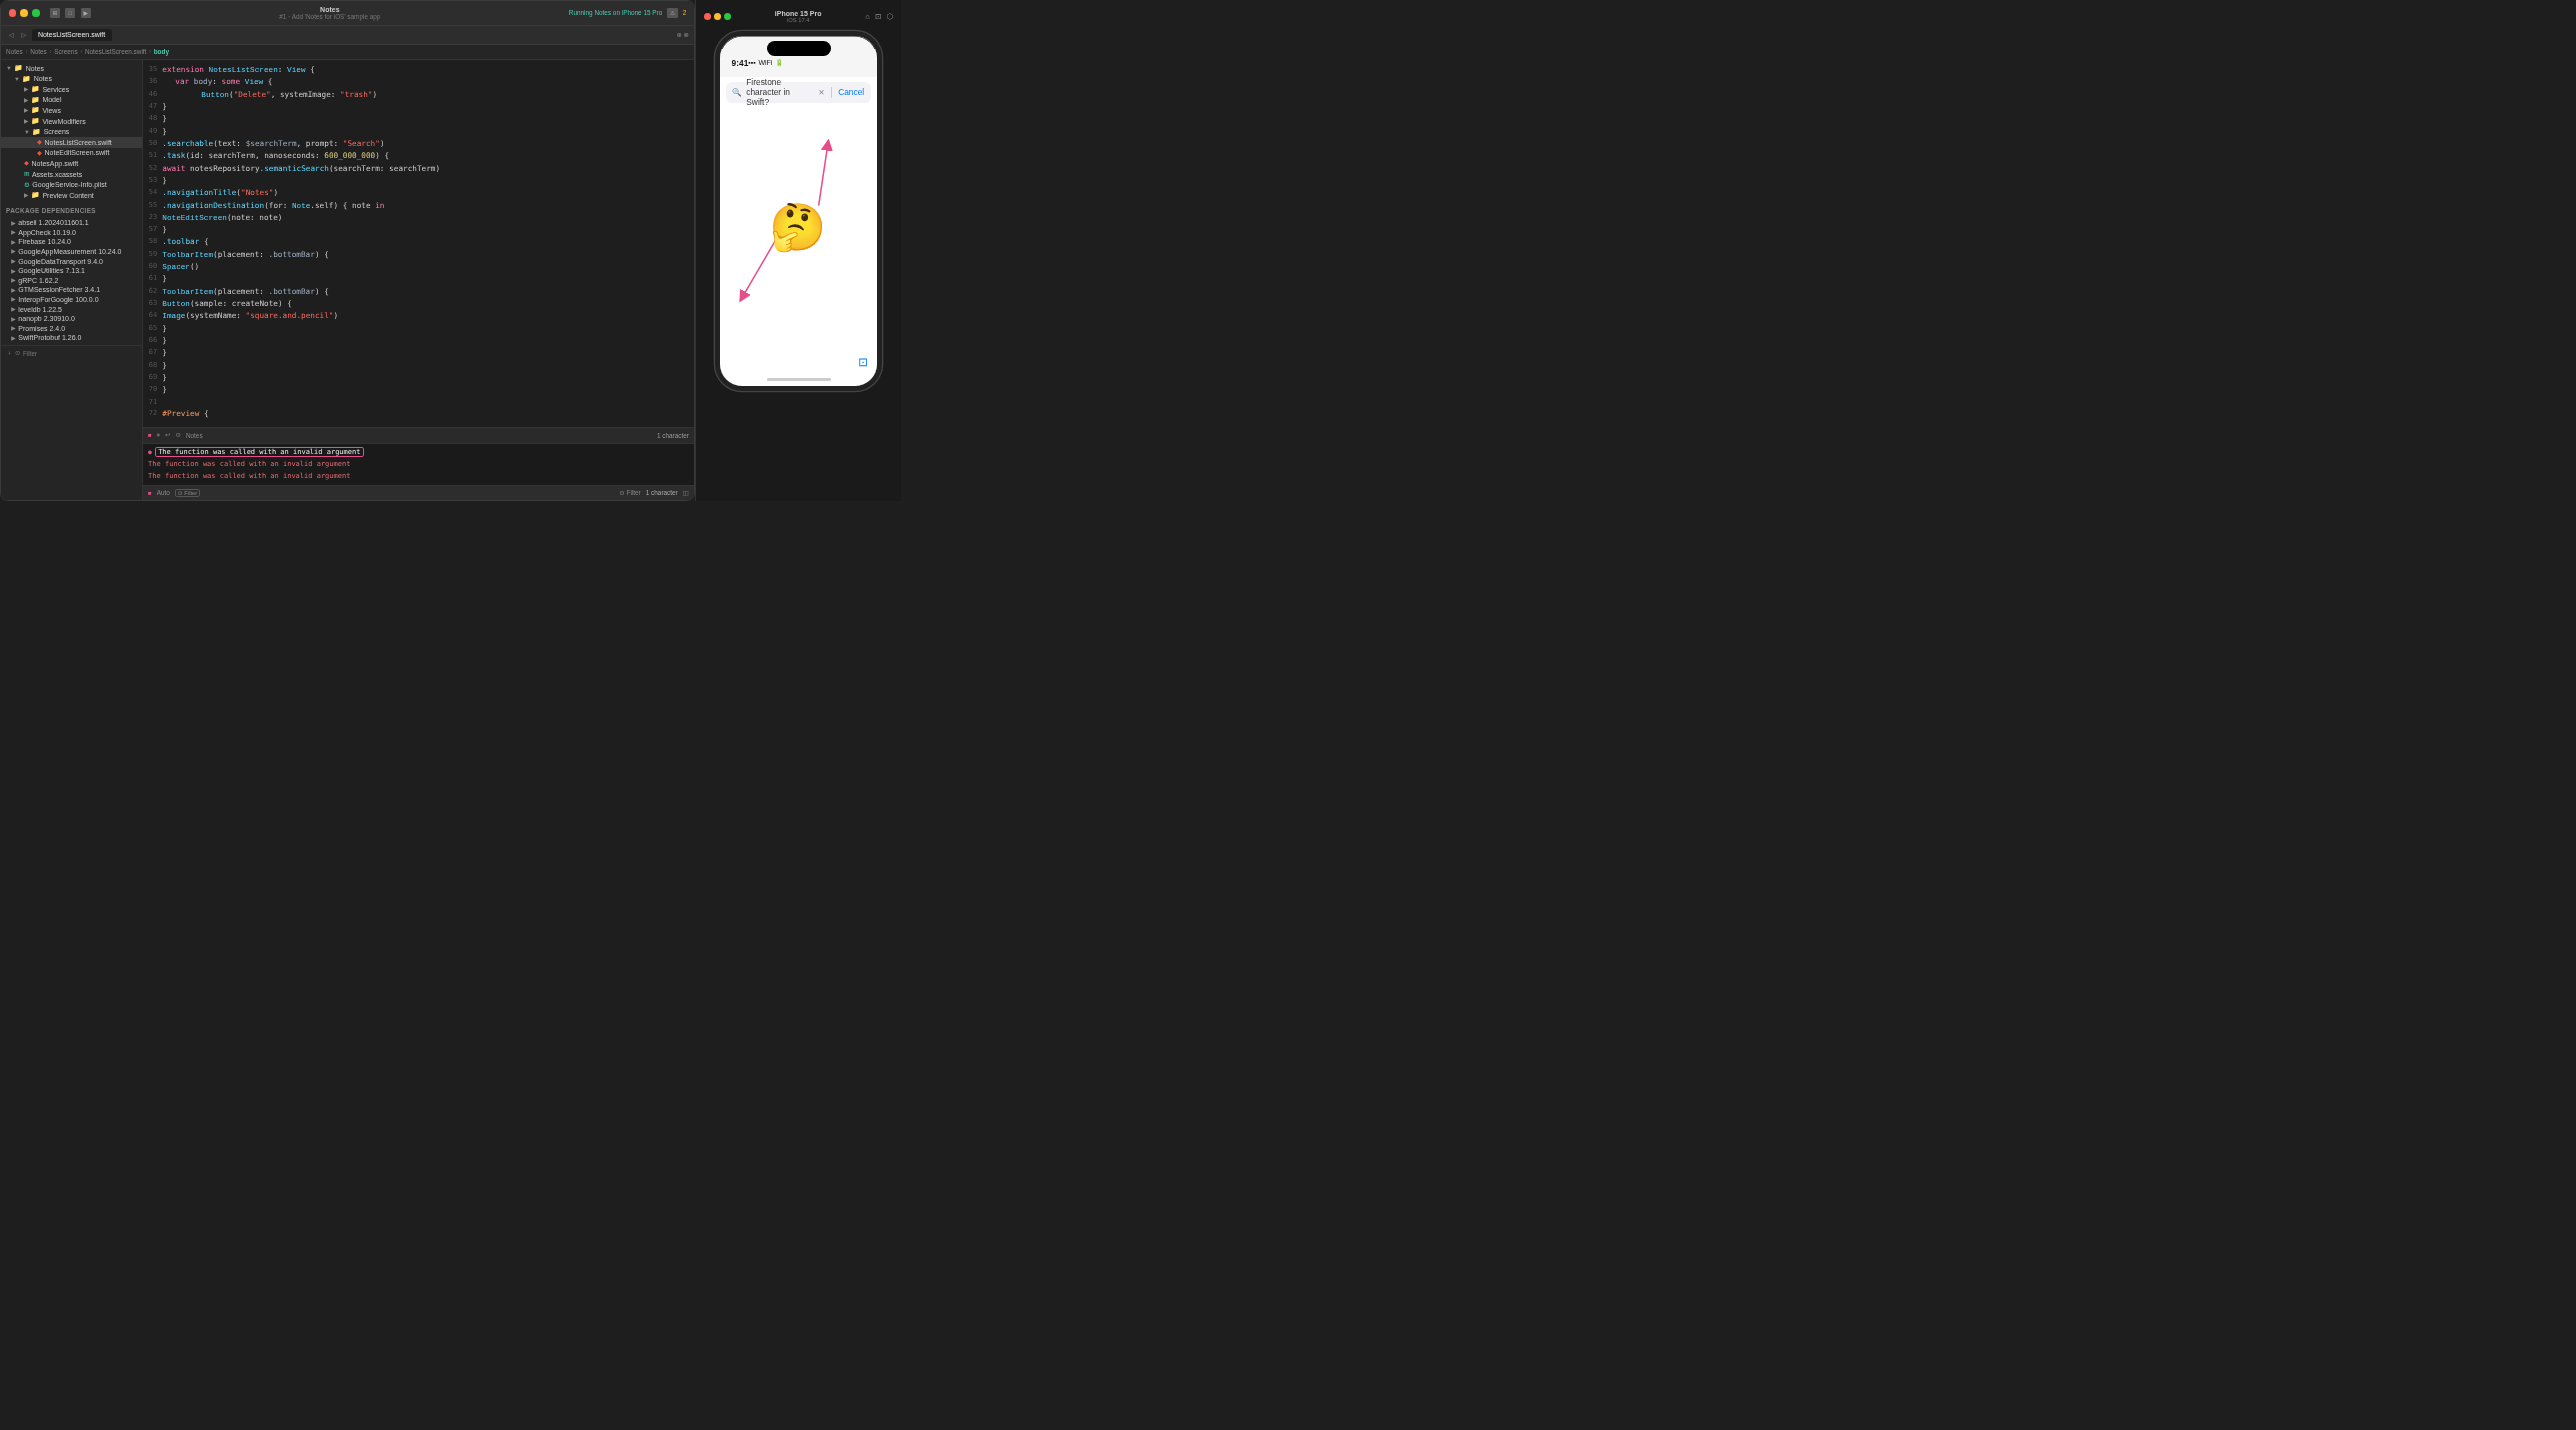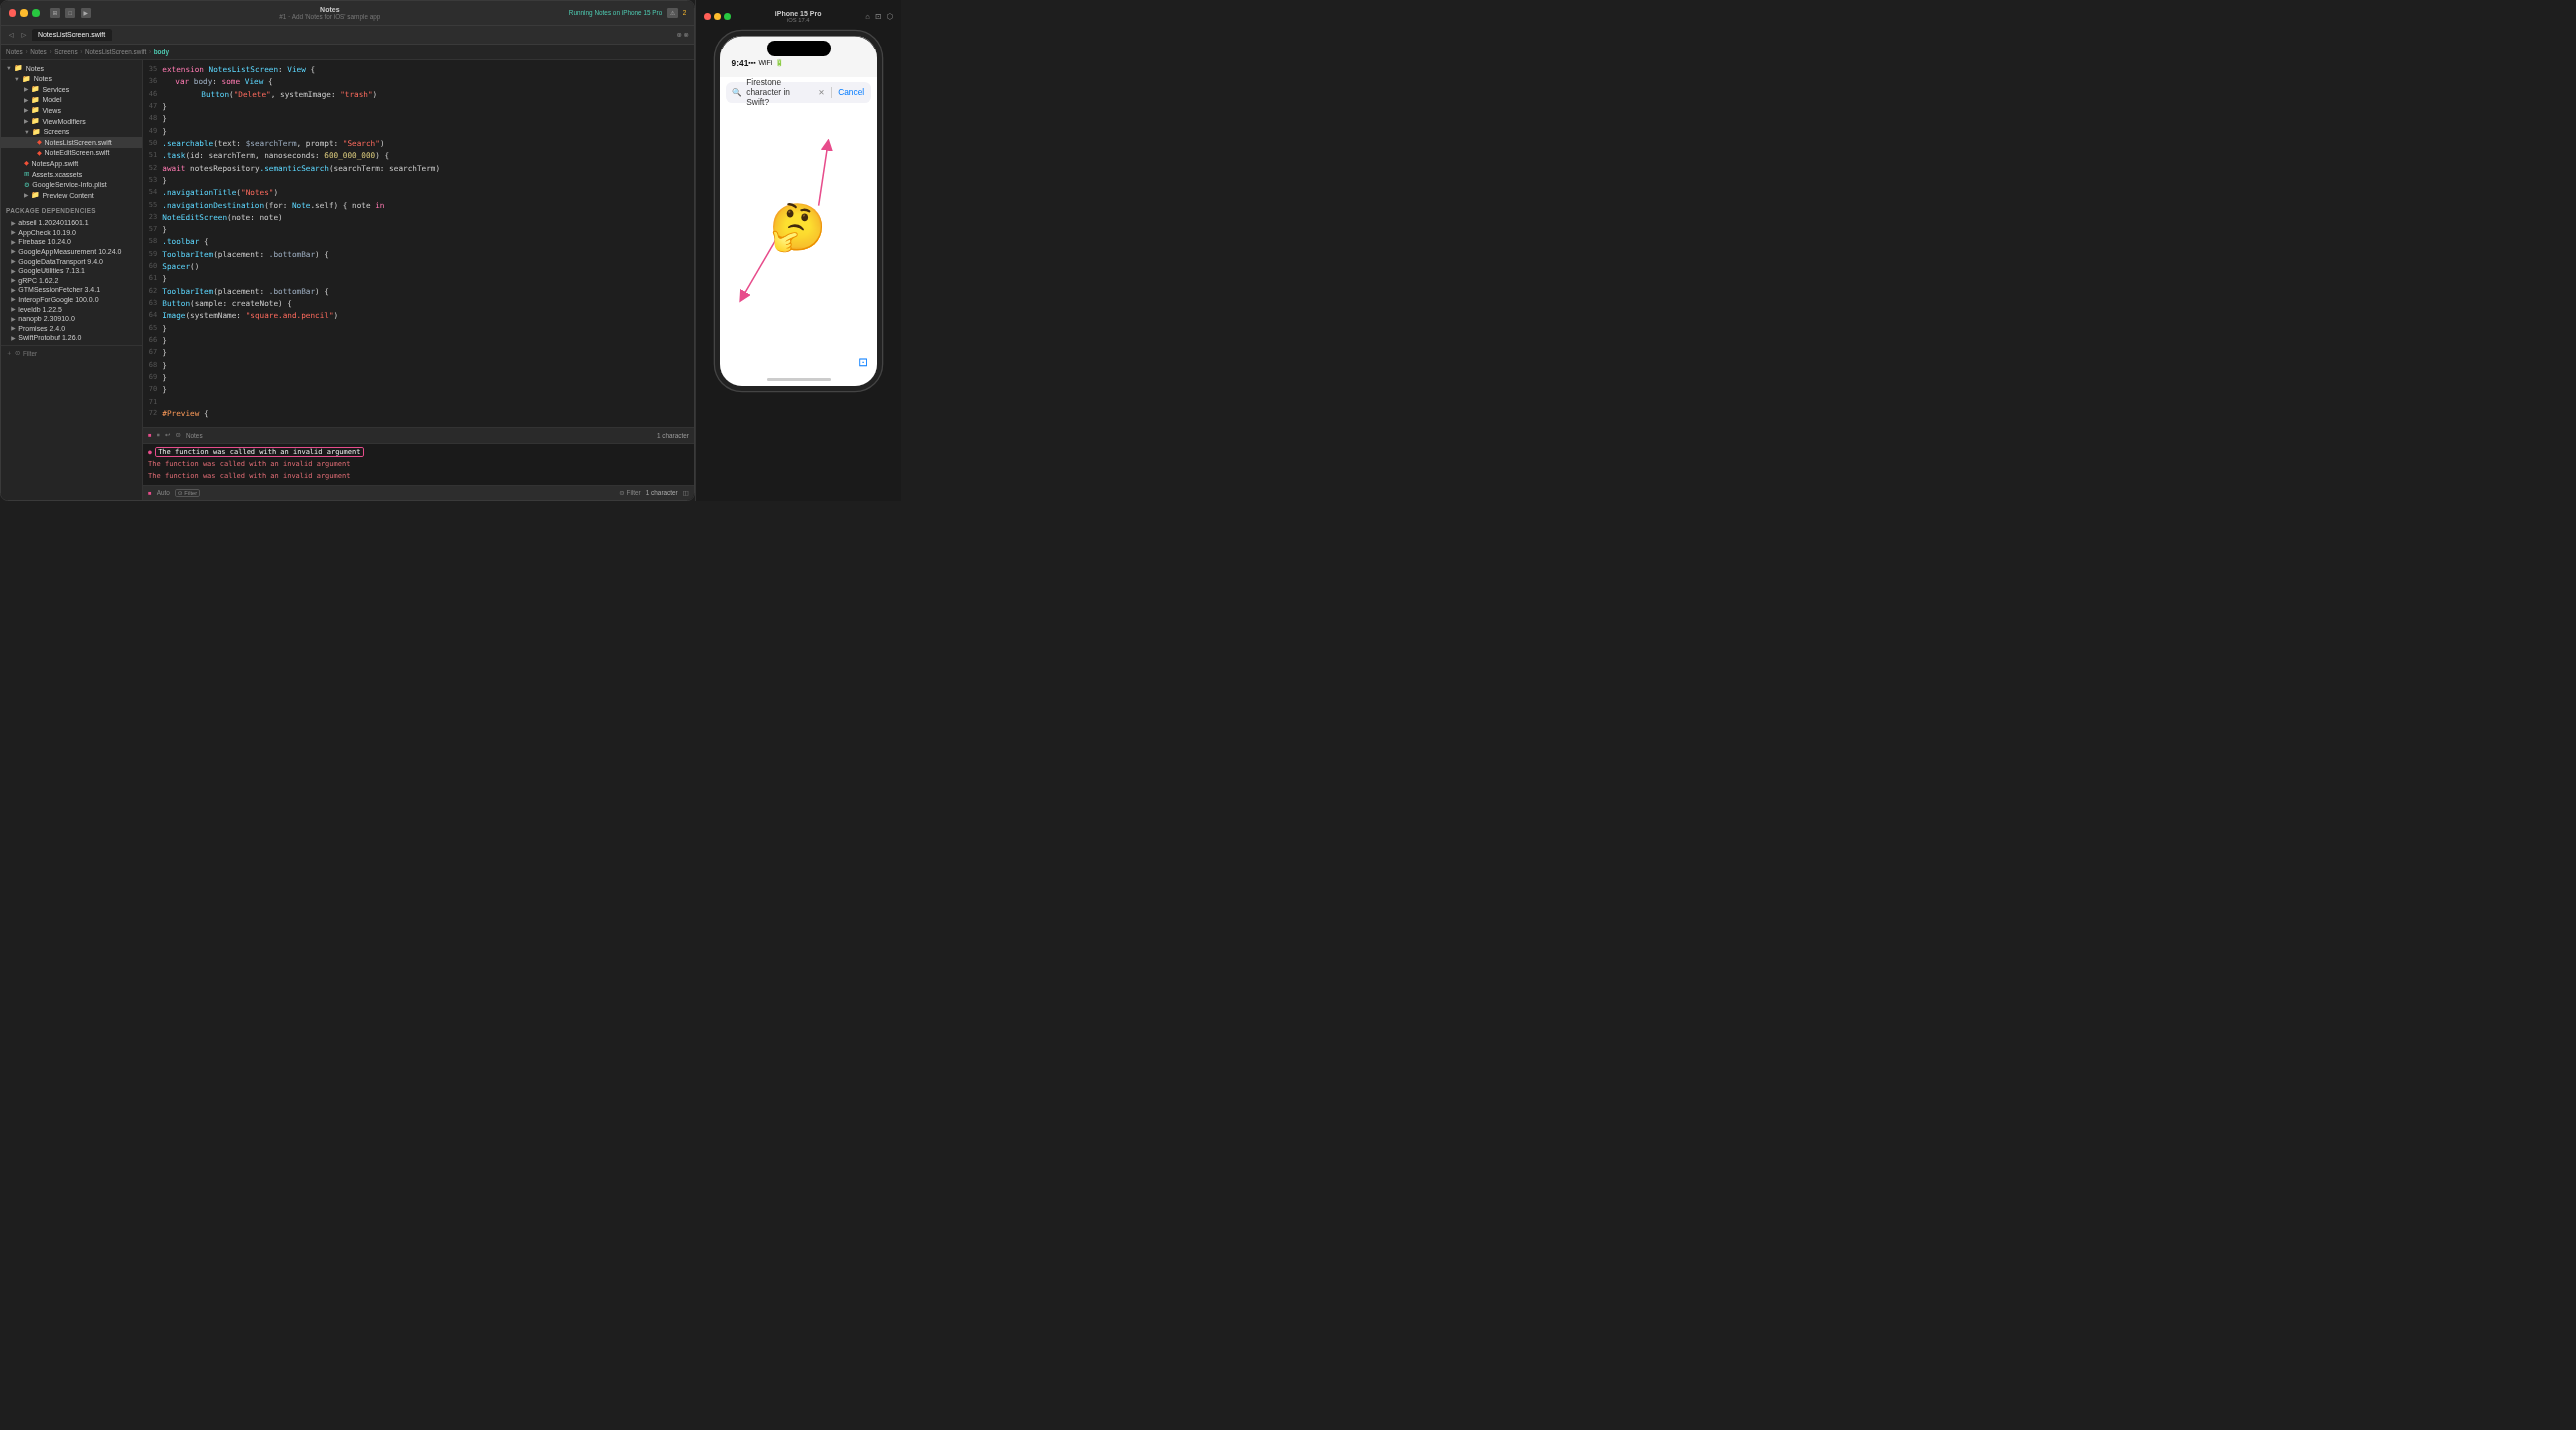--- a/index.html
+++ b/index.html
@@ -197,21 +197,21 @@
     .code-editor {
       flex: 1;
       display: flex;
       overflow: hidden;
       font-family: 'SF Mono', 'Menlo', monospace;
       font-size: 7.7px;
     }
 
     
     .kw { color: #ff7ab2; }        
-    .type { color: #5dd8ff; }      
+    .type { color: #5dd8ff; font-family: Liberation Mono, monospace; }      
     .str { color: #fc6a5d; }        
     .param { color: #9eafc2; }     
     .num { color: #d9c97c; }   
     .plain { color: #ccc; }        
     .dot-call { color: #5dd8ff; }  
     .preview-kw { color: #fc9a59; } 
 
     
     .console-area {
       height: 58px;

